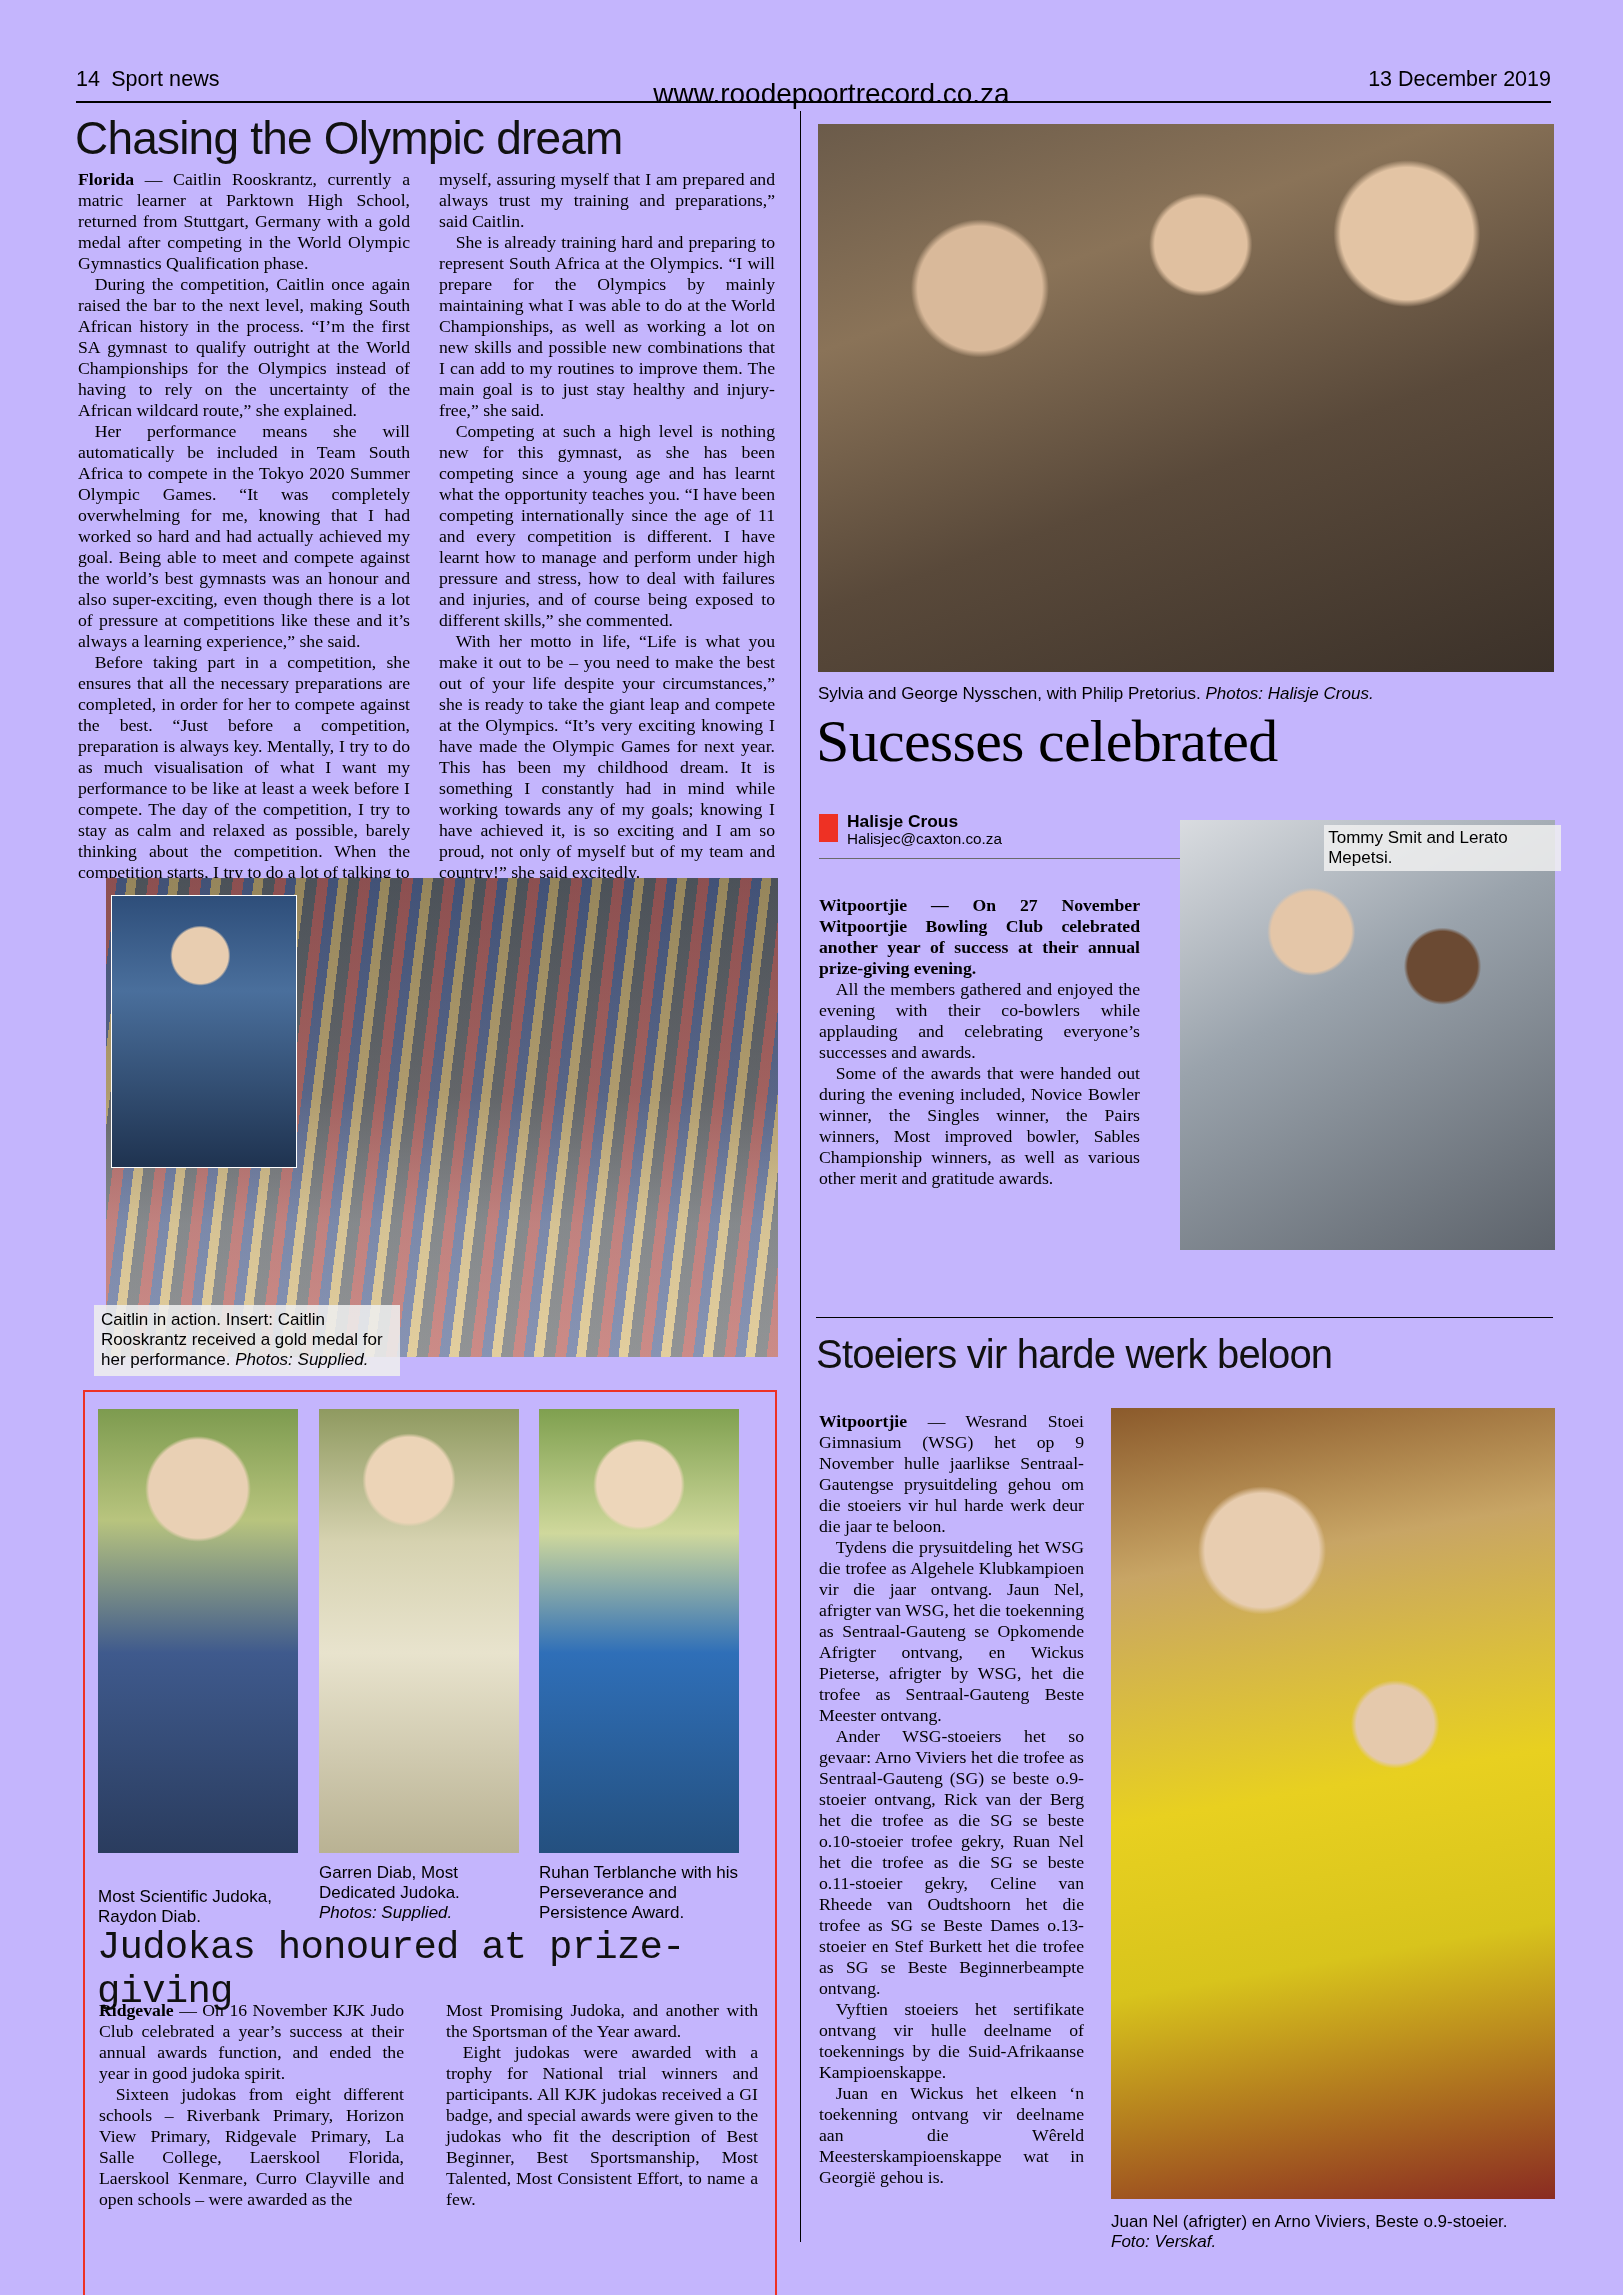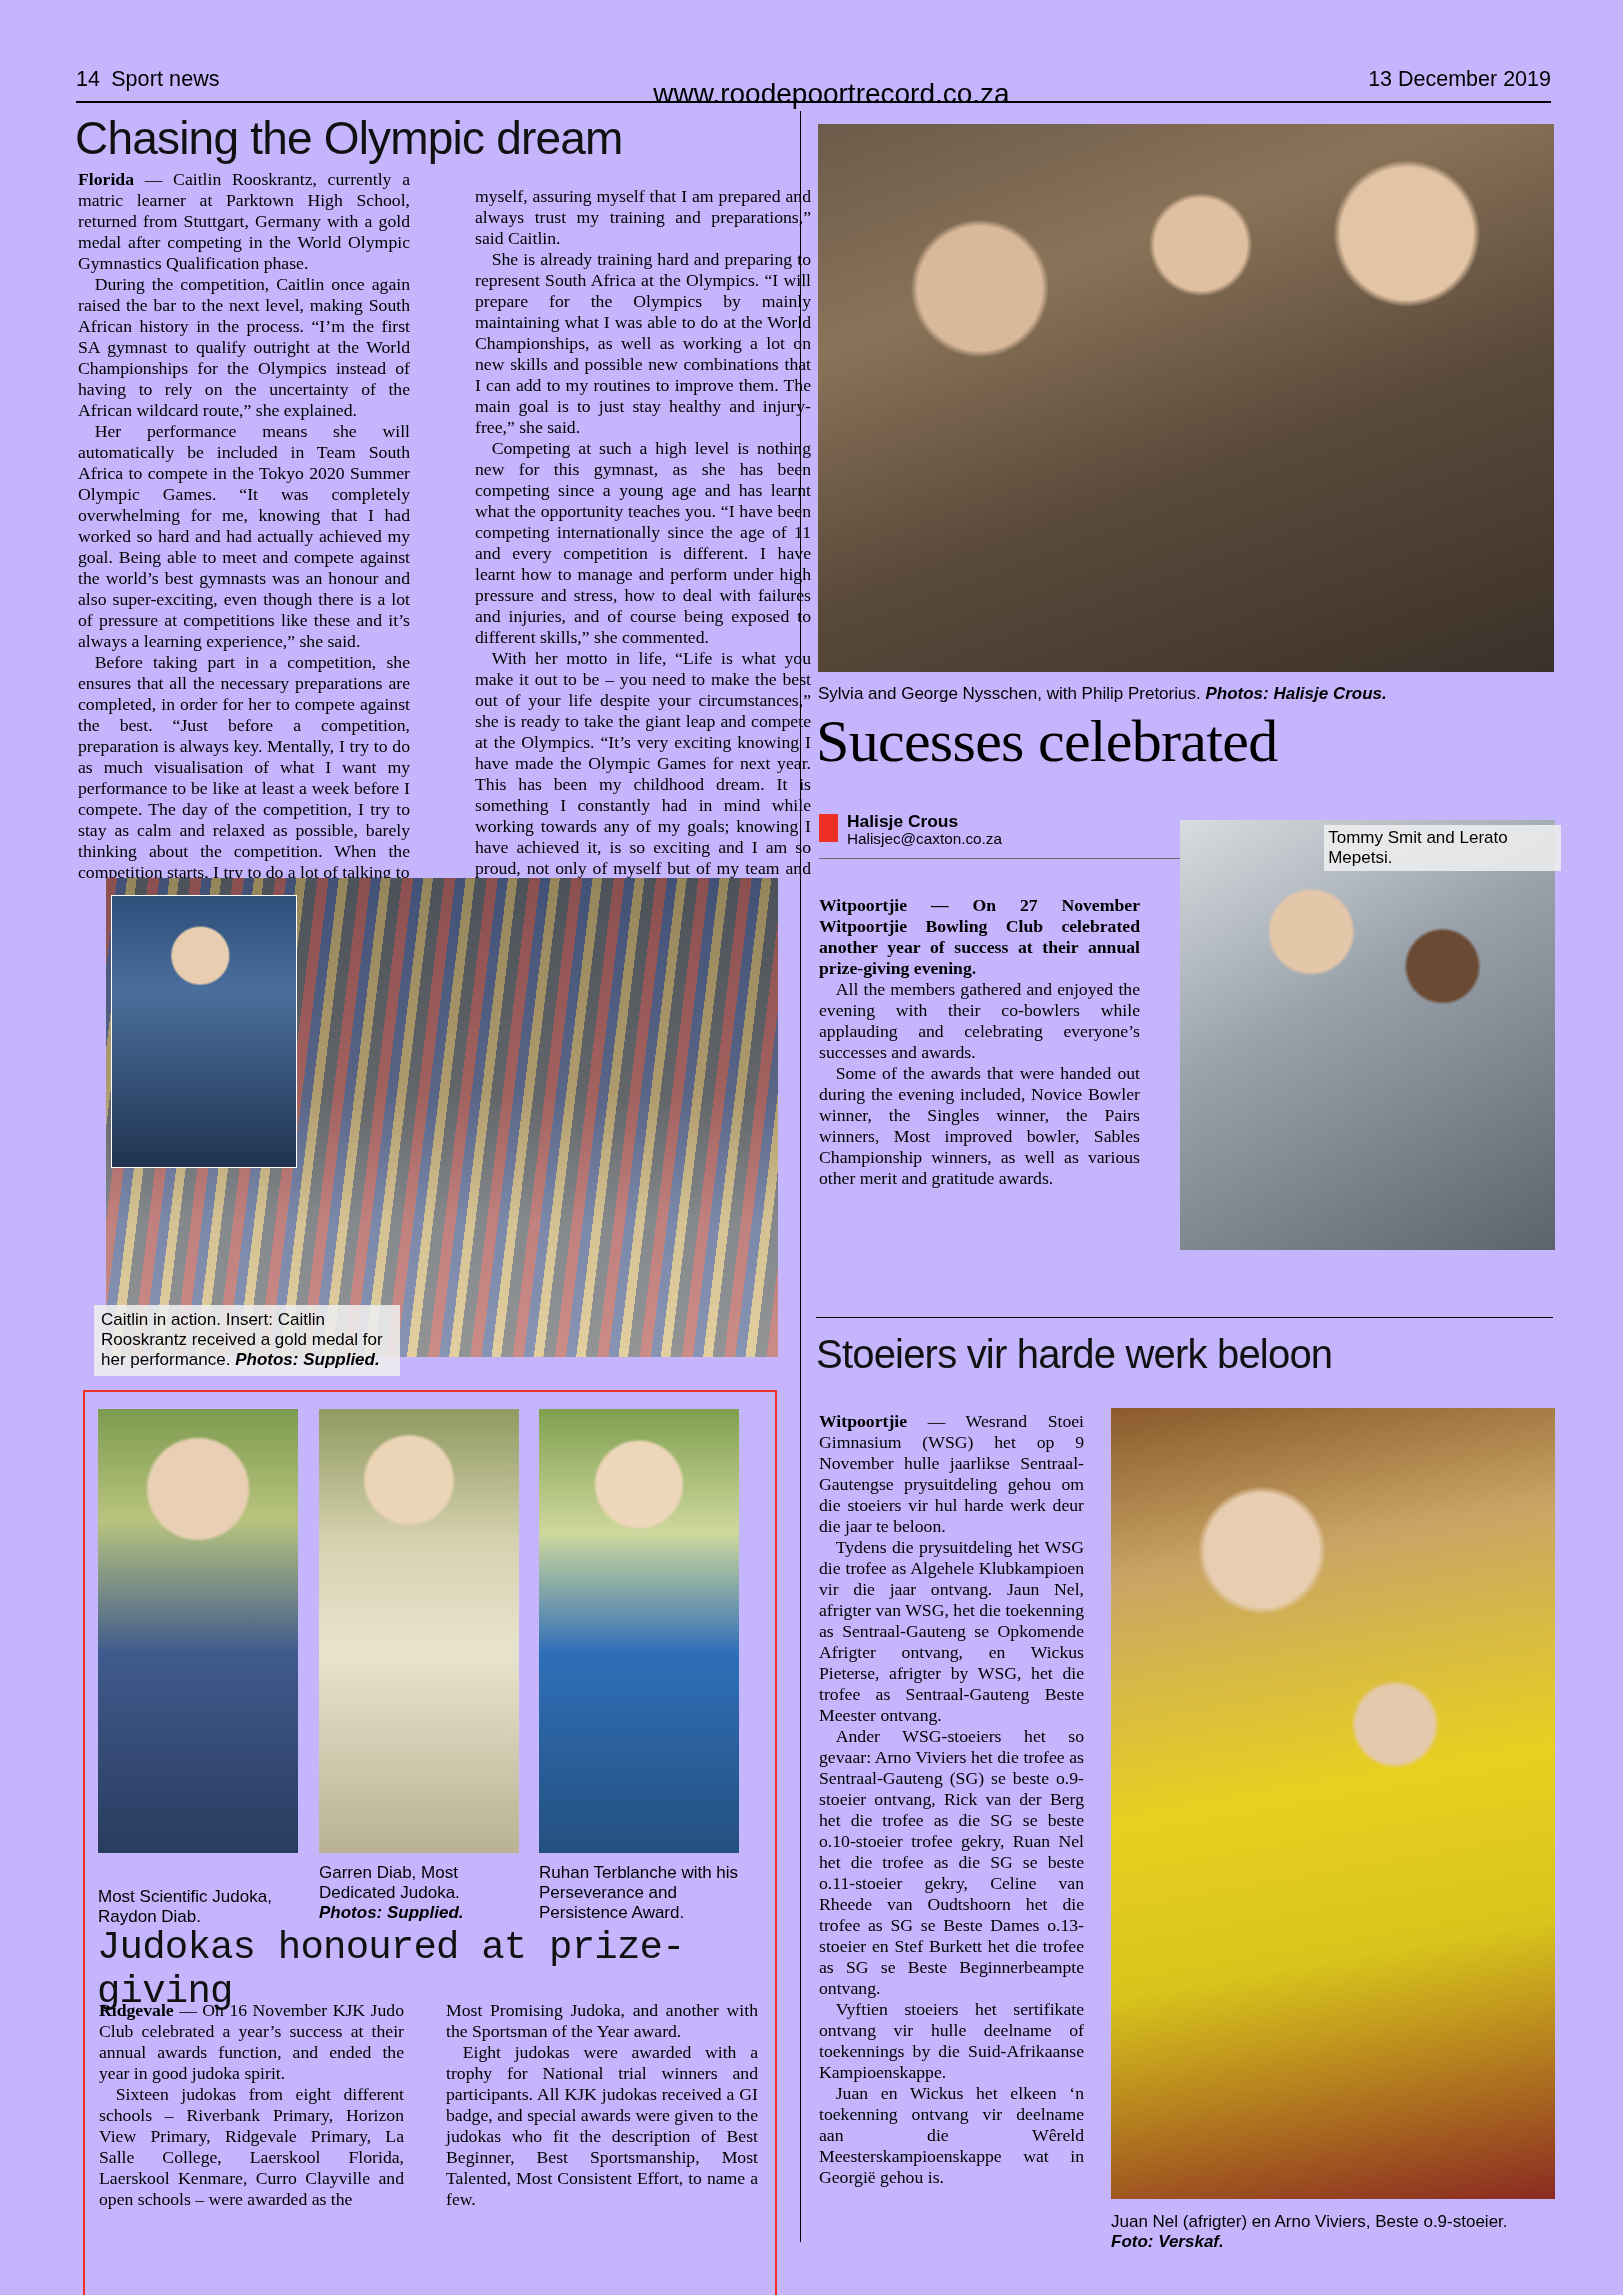--- a/index.html
+++ b/index.html
@@ -14,28 +14,28 @@
   .mh-right{position:absolute;right:0;top:0;font-family:"Liberation Sans",sans-serif;font-size:21.5px;white-space:nowrap;}
   .mh-rule{position:absolute;left:76px;top:101px;width:1475px;height:2.1px;background:#000;}
 
   
   .hl{font-family:"Liberation Sans",sans-serif;font-weight:400;color:#111;letter-spacing:-0.8px;}
   .body-col{font-family:"Liberation Serif",serif;font-size:17.7px;line-height:21px;text-align:justify;-webkit-hyphens:none;hyphens:none;}
   .body-col p{margin:0;text-indent:16.7px;}
   .body-col p.first{text-indent:0;}
   .lead-place{font-weight:bold;}
   .cap{font-family:"Liberation Sans",sans-serif;font-size:17px;line-height:20px;color:#000;}
-  .cap b{font-style:italic;font-weight:bold;}
+  .cap b{font-style:italic;font-weight:normal;}
   .photo{background:#cfcfcf;position:absolute;overflow:hidden;}
   .vrule{position:absolute;width:1.4px;background:#000;}
 
   
   #title-olympic{position:absolute;left:75px;top:111px;width:715px;font-size:46px;line-height:54px;}
   #art1-c1{position:absolute;left:78px;top:169px;width:332px;}
-  #art1-c2{position:absolute;left:439px;top:186px;width:336px;margin-left:36px;}
+  #art1-c2{position:absolute;left:439px;top:169px;width:336px;}
 
   #photo-caitlin{left:106px;top:878px;width:672px;height:479px;}
   #photo-caitlin-insert{position:absolute;left:111px;top:895px;width:184px;height:271px;background:#bbb;border:1.4px solid #fff;overflow:hidden;}
   #cap-caitlin{position:absolute;left:94px;top:1305px;width:292px;background:rgba(238,238,238,.88);padding:4.9px 7px 6.2px 7px;}
 
   
   #judo-box{position:absolute;left:83px;top:1390px;width:694px;height:909px;border:2.8px solid #ee3124;box-sizing:border-box;}
   #judo-p1{left:98px;top:1409px;width:200px;height:444px;}
   #judo-p2{left:319px;top:1409px;width:200px;height:444px;}
   #judo-p3{left:539px;top:1409px;width:200px;height:444px;}

